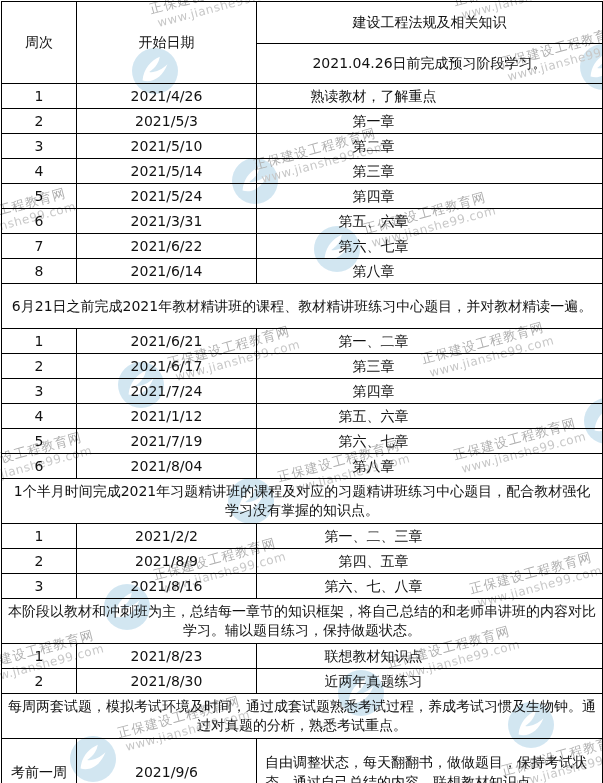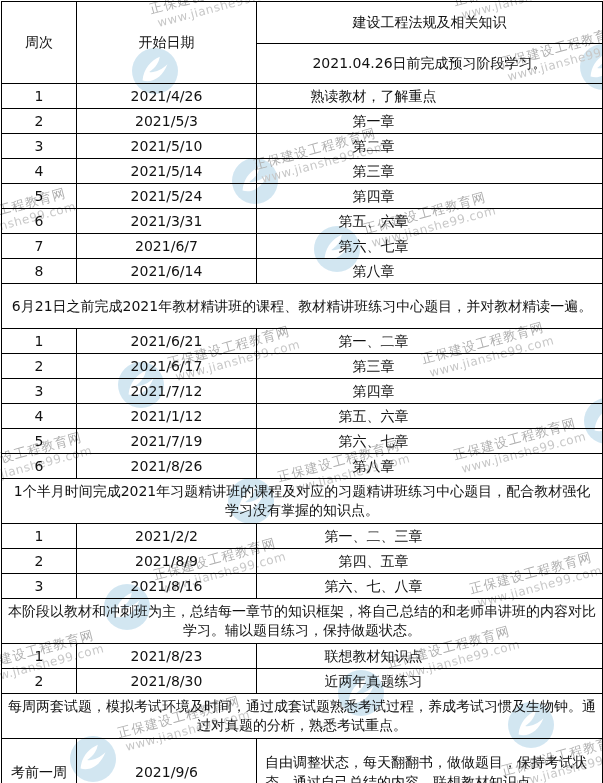--- a/index.html
+++ b/index.html
@@ -254,21 +254,21 @@
           <td>2021/5/24</td>
           <td class="task-cell">第四章</td>
         </tr>
         <tr class="data-row">
           <td>6</td>
           <td>2021/3/31</td>
           <td class="task-cell">第五、六章</td>
         </tr>
         <tr class="data-row">
           <td>7</td>
-          <td>2021/6/7</td>
+          <td>2021/6/22</td>
           <td class="task-cell">第六、七章</td>
         </tr>
         <tr class="data-row">
           <td>8</td>
           <td>2021/6/14</td>
           <td class="task-cell">第八章</td>
         </tr>
         <tr class="note-row">
           <td colspan="3">6月21日之前完成2021年教材精讲班的课程、教材精讲班练习中心题目，并对教材精读一遍。</td>
         </tr>
@@ -277,36 +277,36 @@
           <td>2021/6/21</td>
           <td class="task-cell">第一、二章</td>
         </tr>
         <tr class="data-row">
           <td>2</td>
           <td>2021/6/17</td>
           <td class="task-cell">第三章</td>
         </tr>
         <tr class="data-row">
           <td>3</td>
-          <td>2021/7/12</td>
+          <td>2021/7/24</td>
           <td class="task-cell">第四章</td>
         </tr>
         <tr class="data-row">
           <td>4</td>
           <td>2021/1/12</td>
           <td class="task-cell">第五、六章</td>
         </tr>
         <tr class="data-row">
           <td>5</td>
           <td>2021/7/19</td>
           <td class="task-cell">第六、七章</td>
         </tr>
         <tr class="data-row">
           <td>6</td>
-          <td>2021/8/26</td>
+          <td>2021/8/04</td>
           <td class="task-cell">第八章</td>
         </tr>
         <tr class="note-row">
           <td colspan="3">1个半月时间完成2021年习题精讲班的课程及对应的习题精讲班练习中心题目，配合教材强化学习没有掌握的知识点。</td>
         </tr>
         <tr class="data-row">
           <td>1</td>
           <td>2021/2/2</td>
           <td class="task-cell">第一、二、三章</td>
         </tr>

